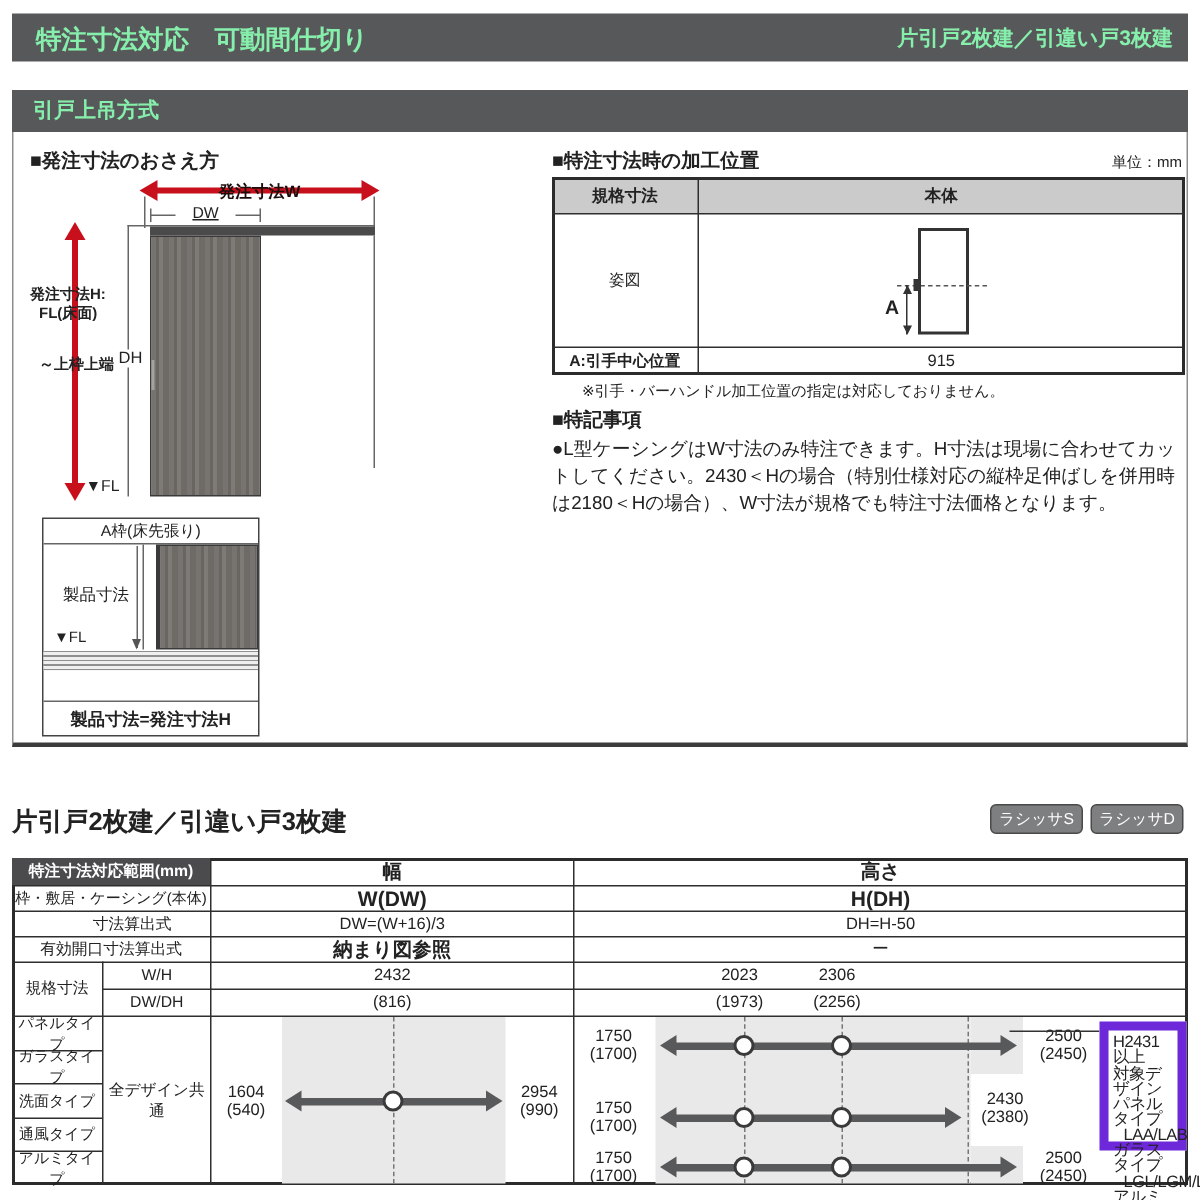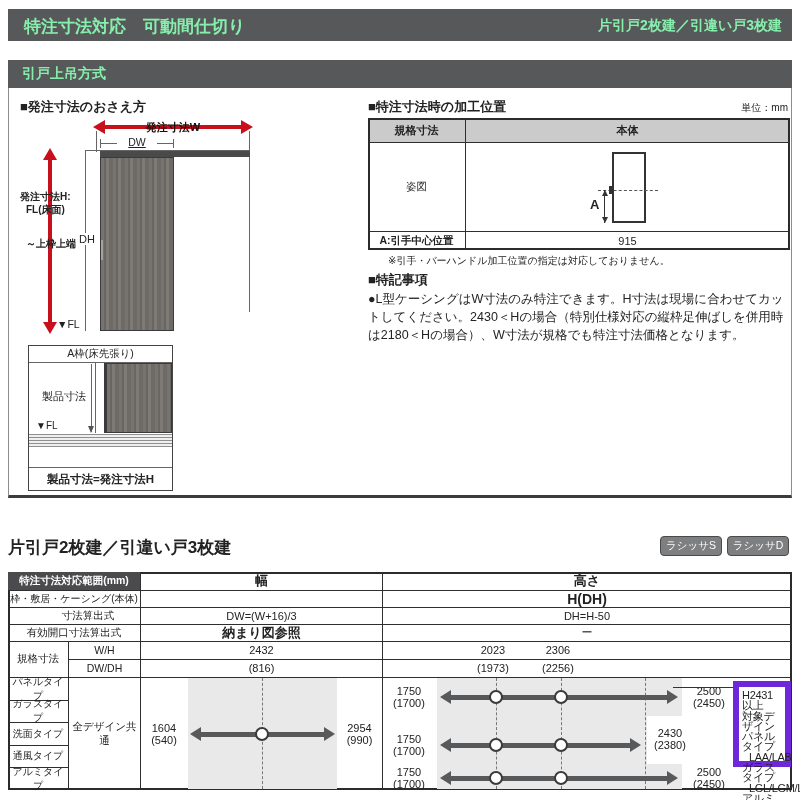--- a/index.html
+++ b/index.html
@@ -128,20 +128,21 @@
   <div class="abs ln" style="left:8px;top:767px;width:60px;height:1px;"></div>
   <div class="abs ln" style="left:68px;top:641px;width:1px;height:149px;"></div>
   <div class="abs ln" style="left:140px;top:572px;width:1px;height:218px;"></div>
   <div class="abs ln" style="left:382px;top:572px;width:1px;height:218px;"></div>
 
   <div class="abs c" style="left:8px;top:572px;width:132px;height:18px;background:#4b4b4d;color:#fff;font-size:10.5px;font-weight:bold;">特注寸法対応範囲(mm)</div>
   <div class="abs c" style="left:141px;top:572px;width:241px;height:18px;font-size:13px;font-weight:bold;">幅</div>
   <div class="abs c" style="left:383px;top:572px;width:408px;height:18px;font-size:13px;font-weight:bold;">高さ</div>
 
   <div class="abs c" style="left:8px;top:590px;width:132px;height:17px;font-size:10px;">枠・敷居・ケーシング(本体)</div>
+  <div class="abs c" style="left:141px;top:590px;width:241px;height:17px;font-size:14px;font-weight:bold;">W(DW)</div>
   <div class="abs c" style="left:383px;top:590px;width:408px;height:17px;font-size:14px;font-weight:bold;">H(DH)</div>
 
   <div class="abs c" style="left:8px;top:607px;width:132px;height:17px;font-size:10.5px;padding-left:28px;">寸法算出式</div>
   <div class="abs c" style="left:141px;top:607px;width:241px;height:17px;font-size:11px;">DW=(W+16)/3</div>
   <div class="abs c" style="left:383px;top:607px;width:408px;height:17px;font-size:11px;">DH=H-50</div>
 
   <div class="abs c" style="left:8px;top:624px;width:132px;height:17px;font-size:10.5px;">有効開口寸法算出式</div>
   <div class="abs c" style="left:141px;top:624px;width:241px;height:17px;font-size:13px;font-weight:bold;">納まり図参照</div>
   <div class="abs c" style="left:383px;top:624px;width:408px;height:17px;font-size:11px;">ー</div>
 

